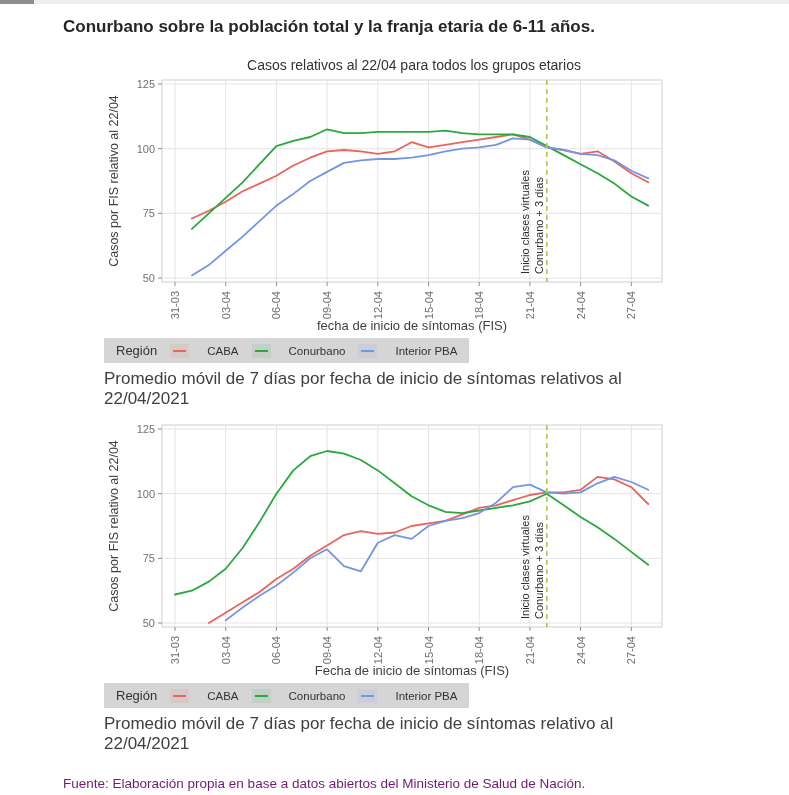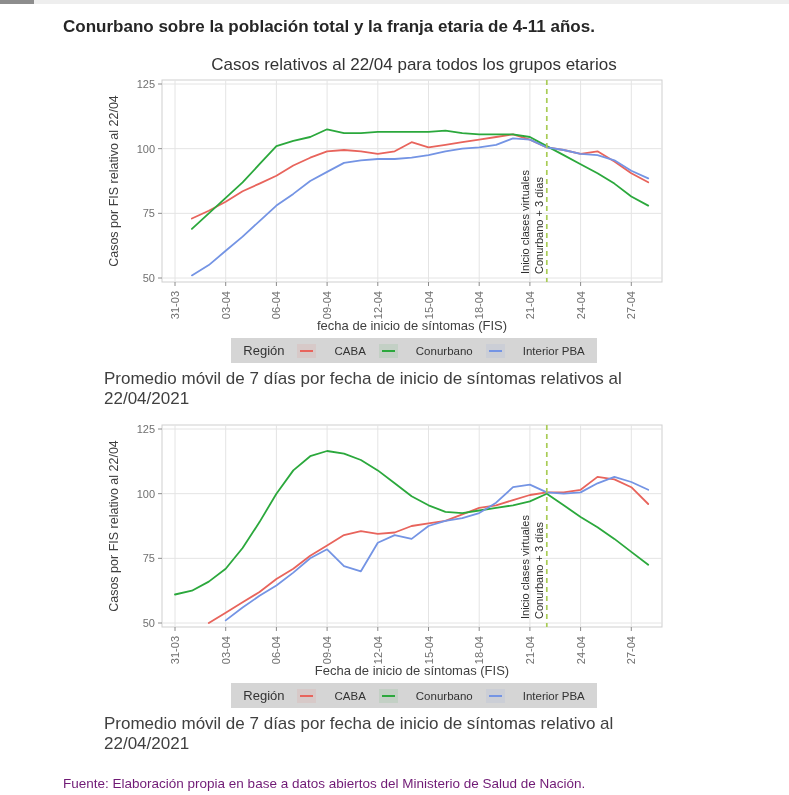--- a/index.html
+++ b/index.html
@@ -3,41 +3,41 @@
 <meta charset="utf-8">
 <style>
   html,body{margin:0;padding:0;background:#ffffff;width:789px;height:795px;overflow:hidden;
     font-family:"Liberation Sans", sans-serif;}
   .top-strip{position:absolute;top:0;left:0;width:789px;height:4px;background:#eeeeee;}
   .top-strip .dark{position:absolute;top:0;left:0;width:34px;height:4px;background:#8d8d8d;}
   .figure-title{margin:16px 60px 0 63px;font-size:17px;font-weight:bold;color:#262626;line-height:22px;}
   .chart-block{width:620px;margin-left:104px;}
   .chart-block.first{margin-top:16px;}
   .chart-block.second{margin-top:12px;}
-  .chart-title{width:620px;text-align:center;font-size:17px;color:#333333;height:22px;line-height:22px;}
+  .chart-title{width:620px;text-align:center;font-size:14px;color:#333333;height:22px;line-height:22px;}
   svg{display:block;}
-  .legend-row{width:620px;display:flex;justify-content:center;margin-top:4px;}
+  .legend-row{width:620px;display:flex;justify-content:flex-start;margin-top:4px;}
   .legend{display:inline-flex;align-items:center;background:#d5d5d5;padding:5px 12px;gap:13px;}
   .legend-title{font-size:13px;color:#333333;}
   .legend-item{display:inline-flex;align-items:center;gap:18px;}
   .lkey{width:19px;height:14px;display:inline-flex;align-items:center;justify-content:center;background:#f4f4f4;}
   .kline{width:13px;height:2px;display:inline-block;}
   .lname{font-size:11.5px;color:#333333;}
   .chart-caption{width:564px;text-align:left;font-size:17px;color:#404040;margin-top:6px;}
   .source-note{margin:22px 60px 0 63px;font-size:13.5px;color:#701a75;}
 </style>
 </head>
 <body>
 
 <div class="top-strip">
     <div class="dark"></div>
   </div>
 
 <div class="figure-title">
-  <div>Conurbano sobre la población total y la franja etaria de 4-11 años.</div>
+  <div>Conurbano sobre la población total y la franja etaria de 6-11 años.</div>
 </div>
 
 <div class="chart-block first">
   <div class="chart-title">Casos relativos al 22/04 para todos los grupos etarios</div>
   <svg width="620" height="258" viewBox="0 0 620 258">
       <rect x="58" y="4" width="500" height="202" fill="#ffffff" stroke="#CFCFCF" stroke-width="1"></rect>
       <line x1="58" x2="558" y1="201.99999999999997" y2="201.99999999999997" stroke="#E4E4E4" stroke-width="1"></line>
       <line x1="58" x2="558" y1="137.33333333333331" y2="137.33333333333331" stroke="#E4E4E4" stroke-width="1"></line>
       <line x1="58" x2="558" y1="72.66666666666666" y2="72.66666666666666" stroke="#E4E4E4" stroke-width="1"></line>
       <line x1="58" x2="558" y1="8" y2="8" stroke="#E4E4E4" stroke-width="1"></line>

